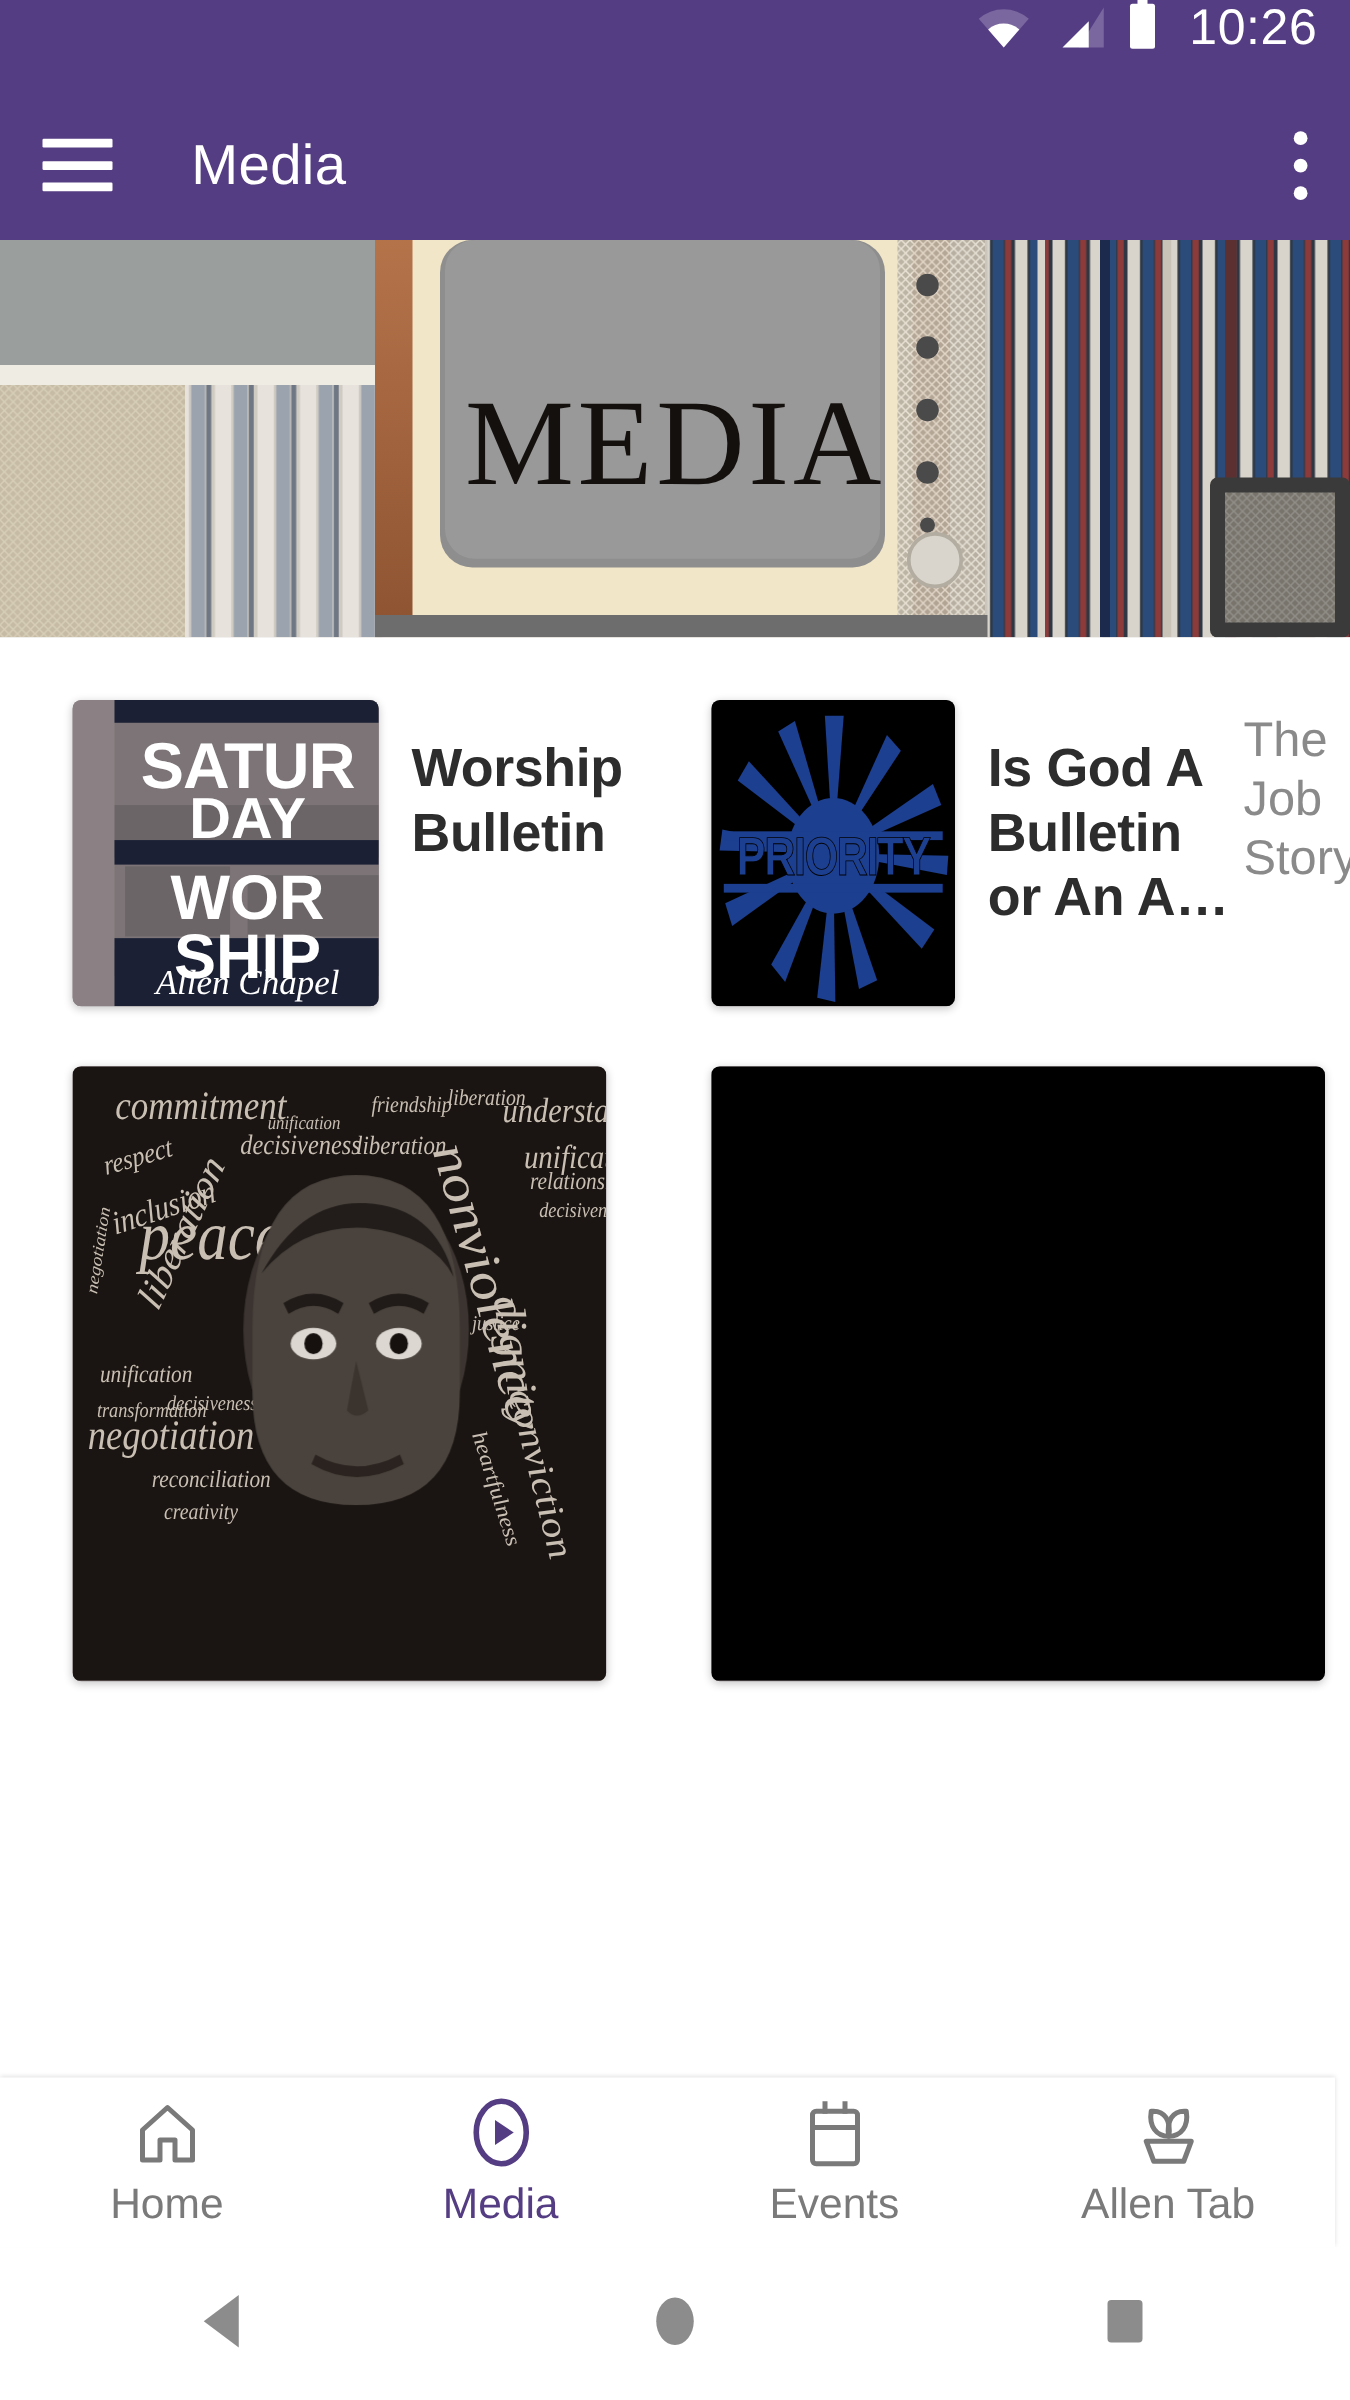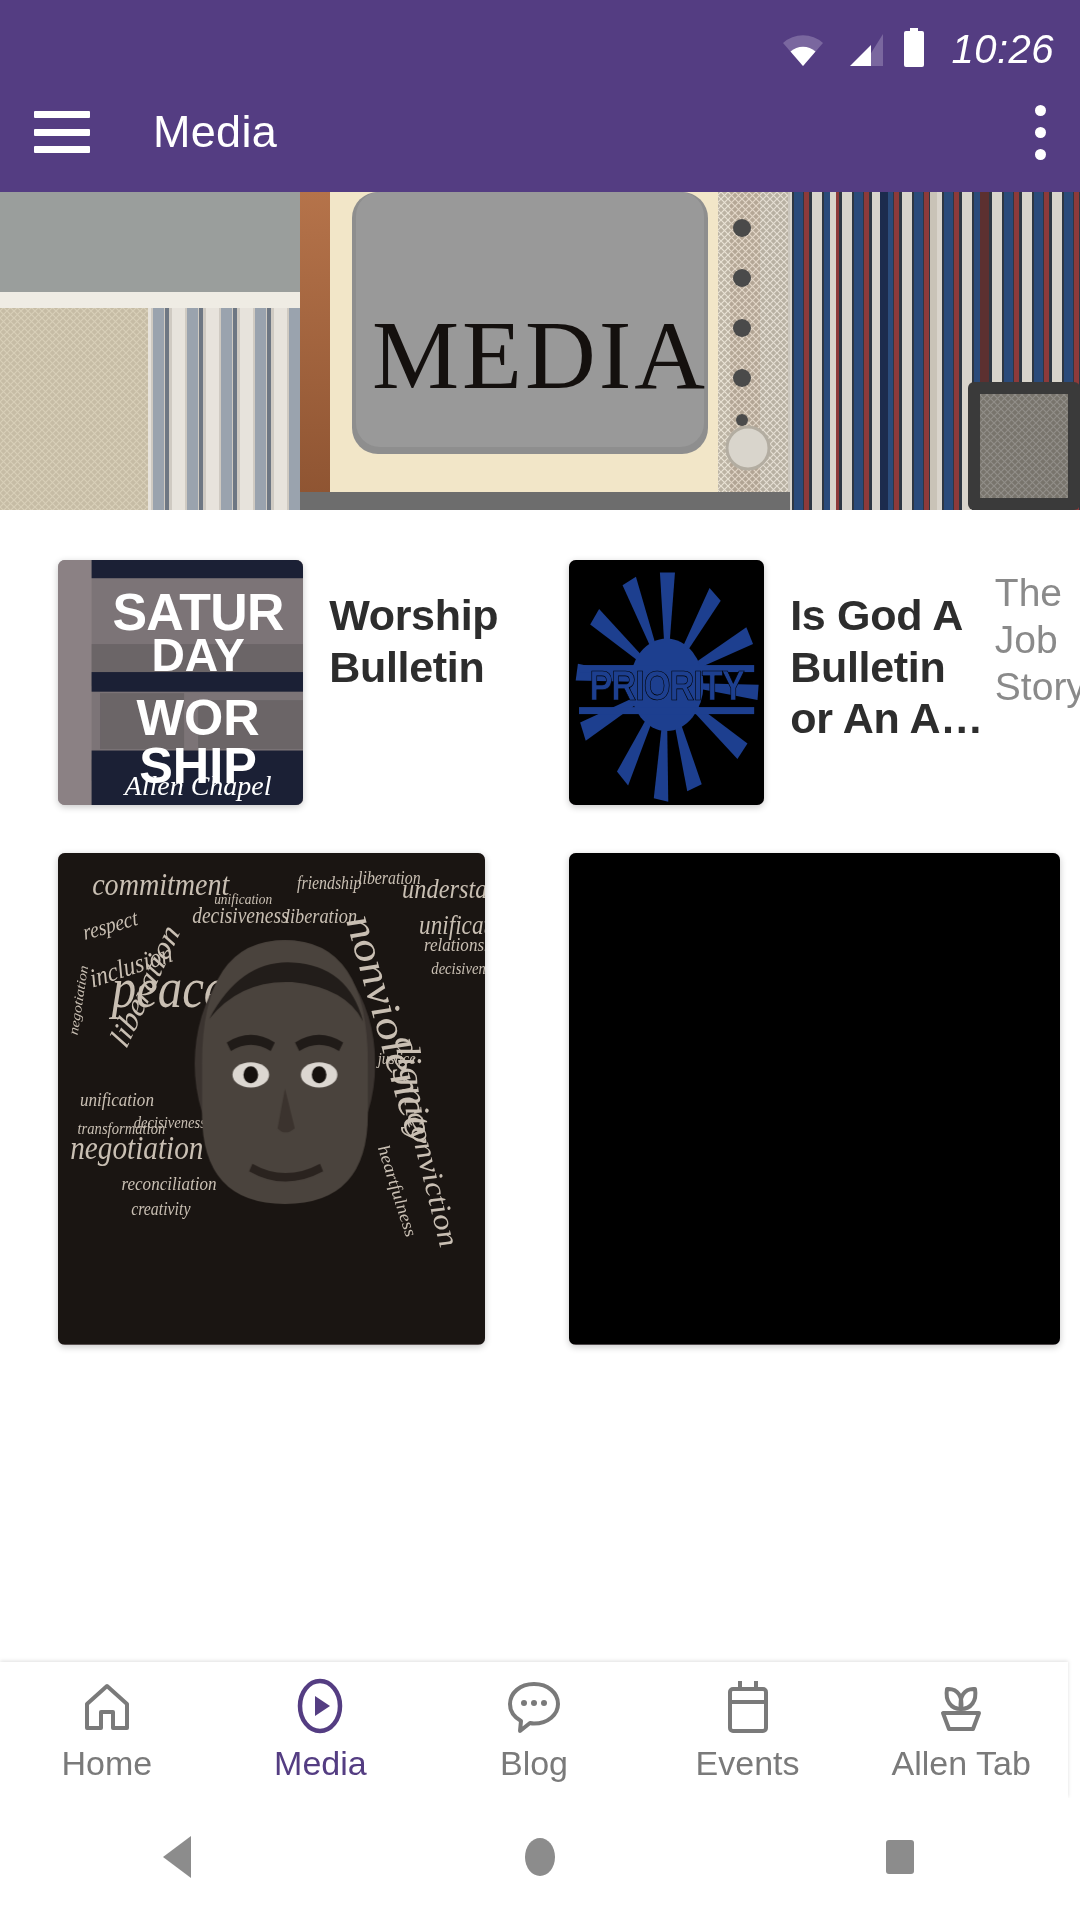--- a/index.html
+++ b/index.html
@@ -7,22 +7,22 @@
     width:1080px; height:1920px;
     font-family:"Liberation Sans", sans-serif;
     background:#ffffff;
     overflow:hidden;
   }
   #screen { position:relative; width:1080px; height:1920px; background:#fff; }
 
   
   .statusbar {
     height:72px; background:#543d82;
-    display:flex; align-items:flex-end; justify-content:flex-end;
-    padding-right:26px; gap:24px;font-style:italic;
+    display:flex; align-items:flex-start; justify-content:flex-end;
+    padding-right:26px; gap:24px;
   }
   .sb-icons { display:flex; align-items:flex-end; gap:16px; }
   .sb-time { color:#fff; font-size:40px; letter-spacing:0.5px; }
 
   
   .appbar {
     height:120px; background:#543d82;
     display:flex; align-items:center; padding:0 34px;
   }
   .hamburger { width:56px; height:42px; display:flex; flex-direction:column;
@@ -311,31 +311,20 @@
     <div class="tab active">
       <div class="ic">
         <svg width="56" height="60" viewBox="0 0 56 60" fill="none">
           <ellipse cx="28" cy="30" rx="20" ry="25" stroke="#543d82" stroke-width="4.5"></ellipse>
           <path d="M23 20 L38 30 L23 40 Z" fill="#543d82"></path>
         </svg>
       </div>
       <div class="lbl">Media</div>
     </div>
 
-    <div class="tab">
-      <div class="ic">
-        <svg width="58" height="58" viewBox="0 0 58 58" fill="none" stroke="#7a7a7a" stroke-width="4">
-          <path d="M29 7 C15 7 5 16 5 27 C5 34 9 40 16 44 L15 54 L25 46 C26.3 46.3 27.6 46.5 29 46.5 C43 46.5 53 37.5 53 27 C53 16 43 7 29 7 Z" stroke-linejoin="round"></path>
-          <circle cx="19" cy="26" r="3" fill="#7a7a7a" stroke="none"></circle>
-          <circle cx="29" cy="26" r="3" fill="#7a7a7a" stroke="none"></circle>
-          <circle cx="39" cy="26" r="3" fill="#7a7a7a" stroke="none"></circle>
-        </svg>
-      </div>
-      <div class="lbl">Blog</div>
-    </div>
 
     <div class="tab">
       <div class="ic">
         <svg width="52" height="58" viewBox="0 0 52 58" fill="none" stroke="#7a7a7a" stroke-width="4">
           <rect x="8" y="12" width="36" height="42" rx="3"></rect>
           <line x1="8" y1="25" x2="44" y2="25"></line>
           <line x1="18" y1="4" x2="18" y2="14"></line>
           <line x1="34" y1="4" x2="34" y2="14"></line>
         </svg>
       </div>

